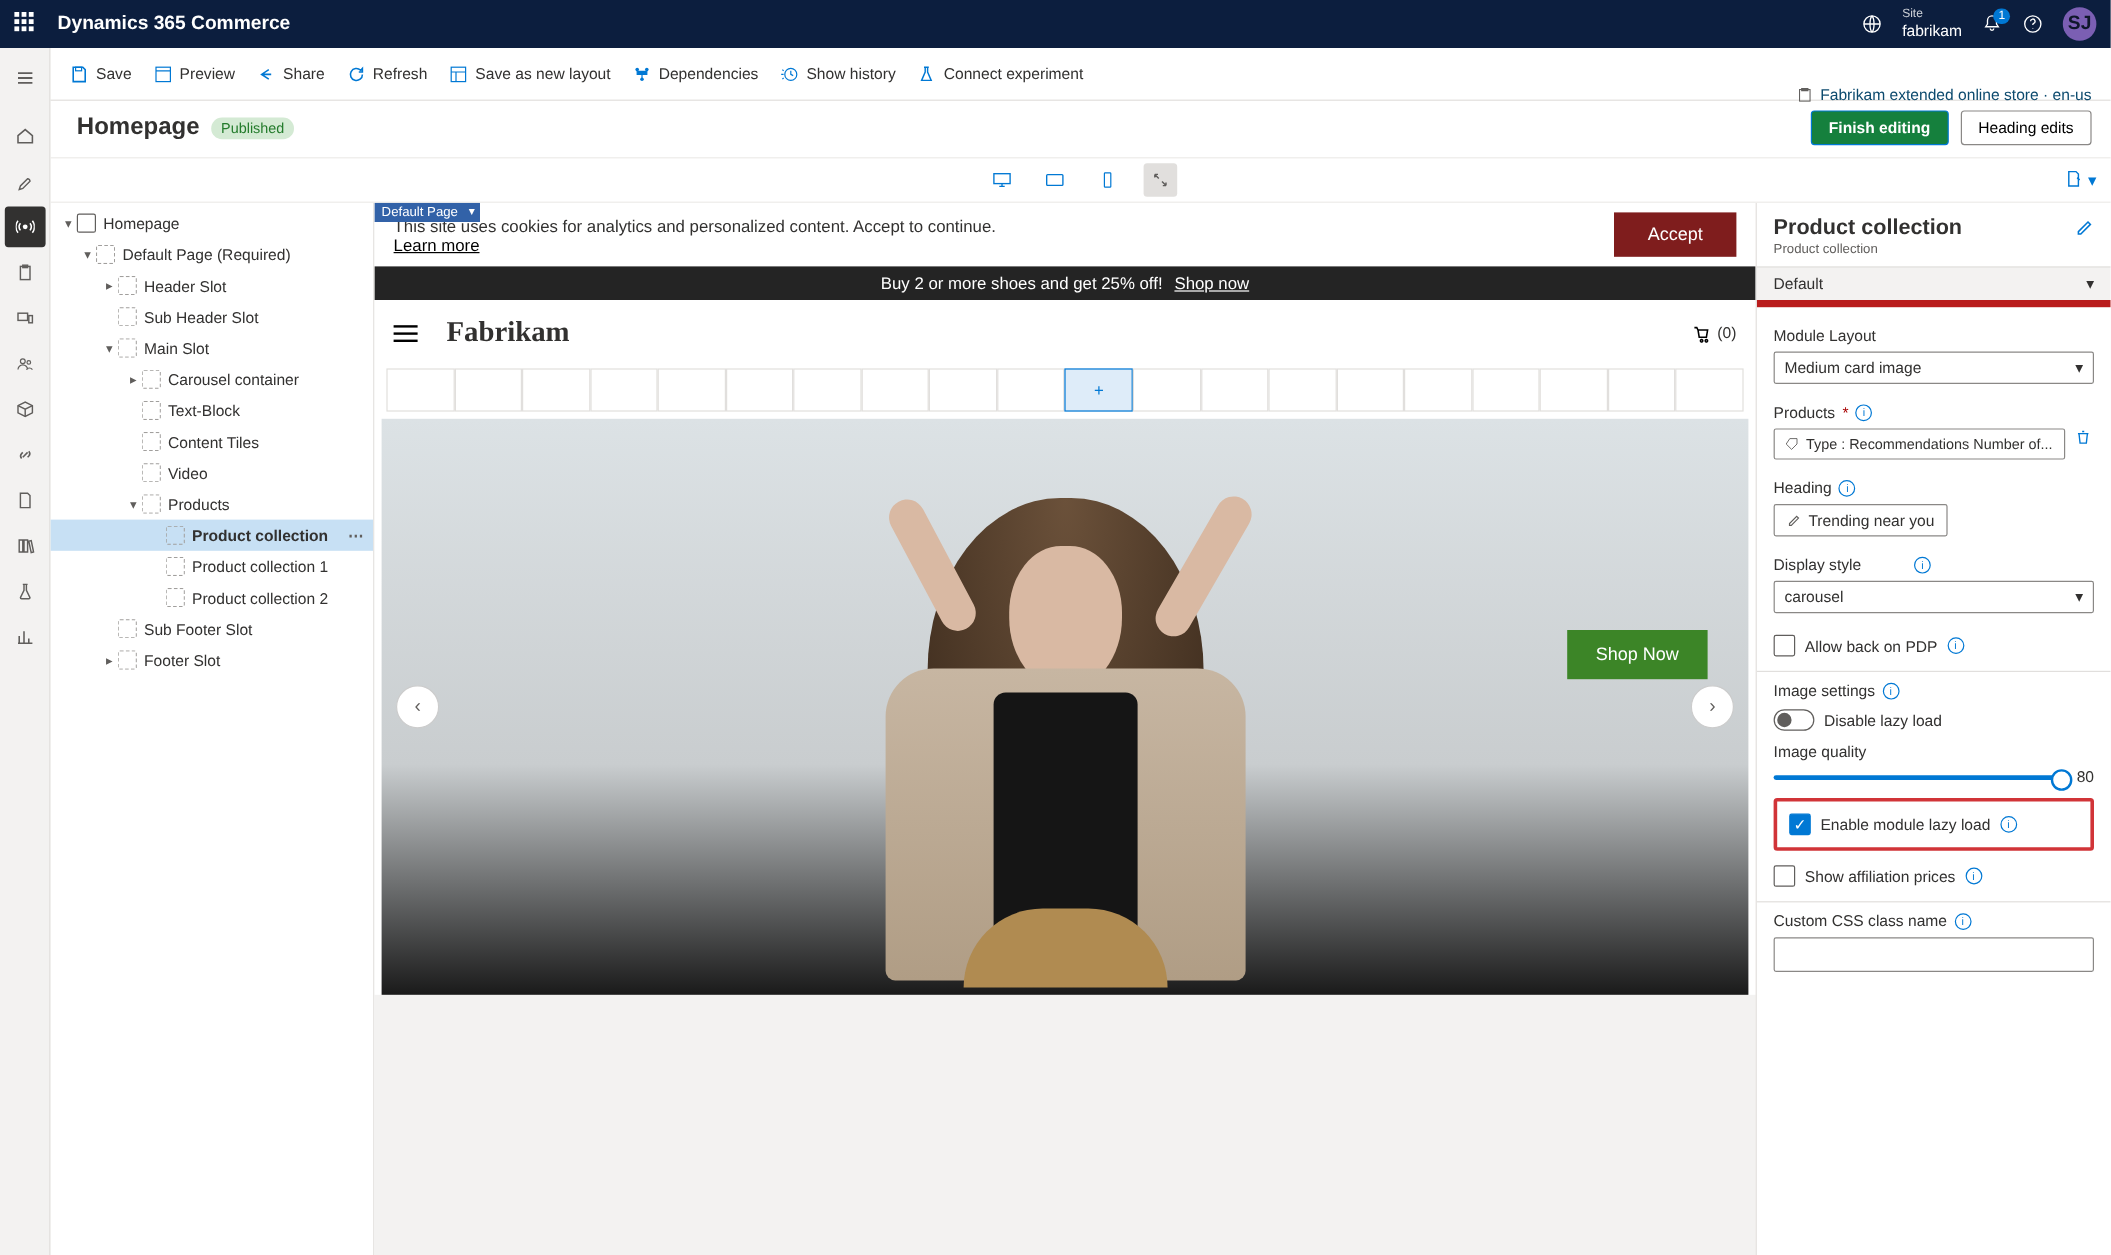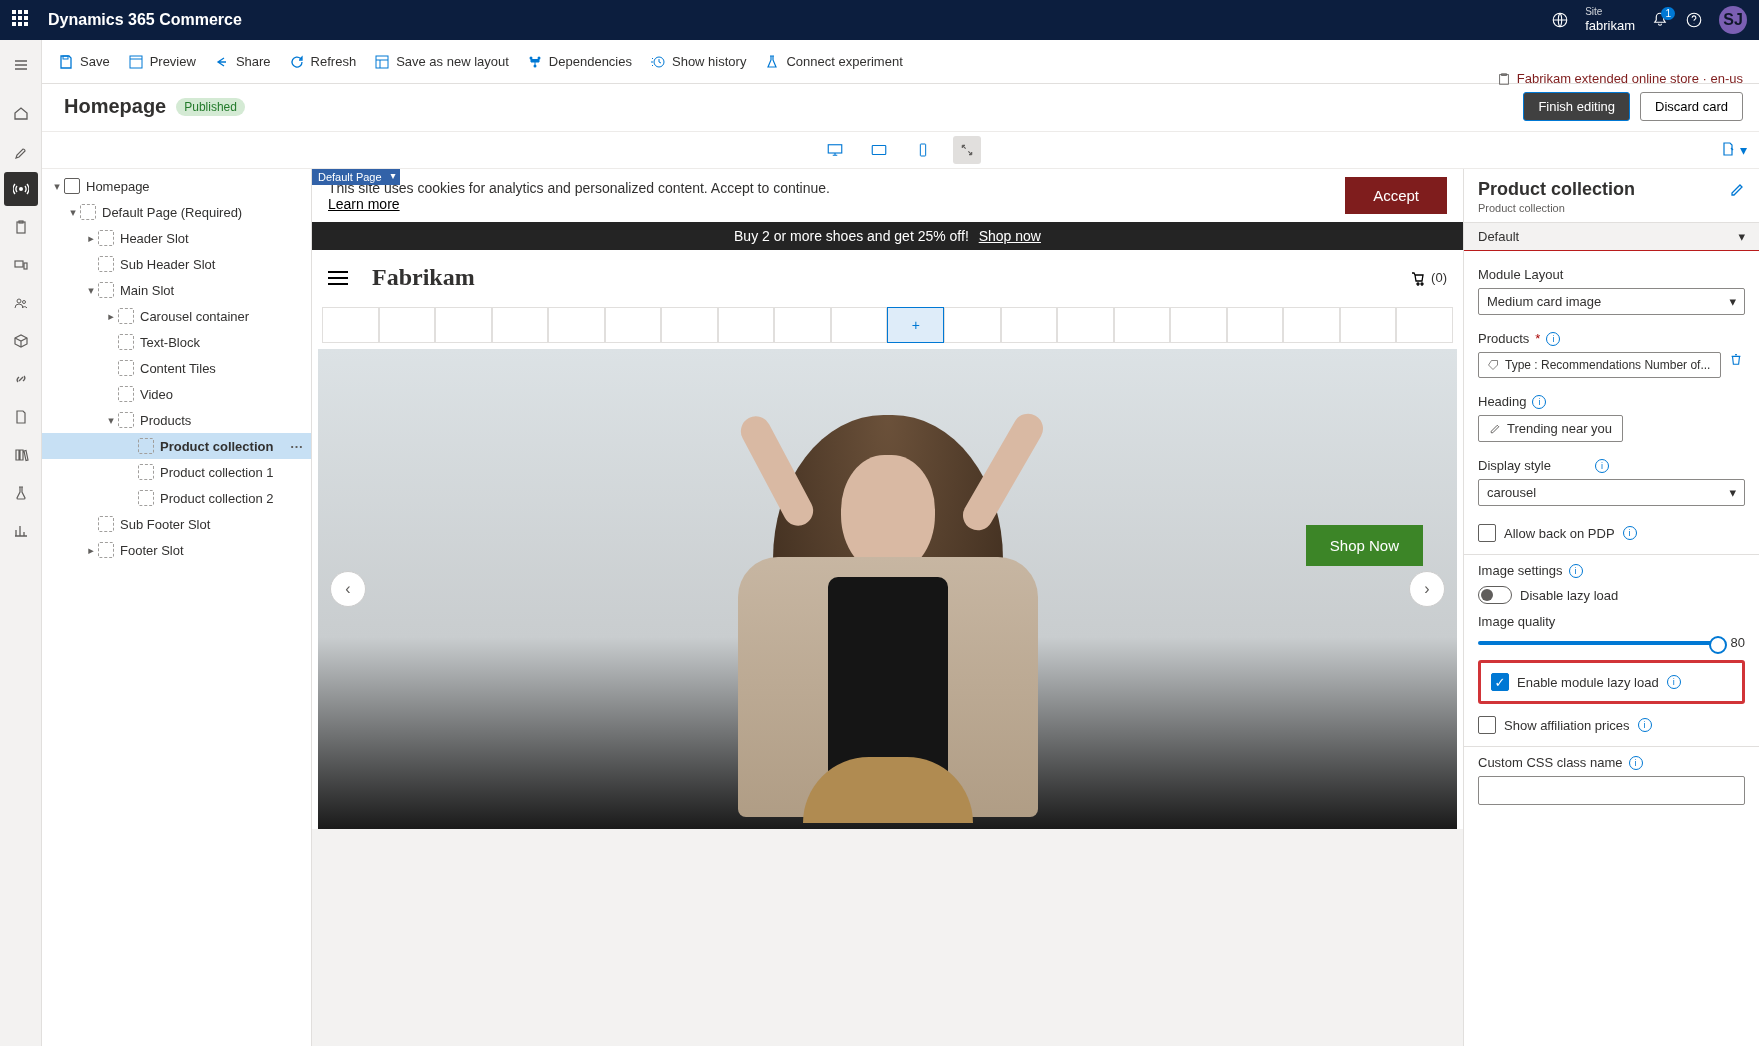--- a/index.html
+++ b/index.html
@@ -25,28 +25,28 @@
 .rail-icon { width: 34px; height: 34px; display: flex; align-items: center; justify-content: center; border-radius: 3px; cursor: pointer; color: #605e5c; }
 .rail-icon.active { background: #323130; color: #fff; }
 .rail-sep { height: 6px; }
 
 
 .main { flex: 1; display: flex; flex-direction: column; min-width: 0; }
 .toolbar { height: 44px; border-bottom: 1px solid #e1dfdd; display: flex; align-items: center; padding: 0 16px; gap: 18px; font-size: 13px; }
 .toolbar .tb-item { display: flex; align-items: center; gap: 6px; cursor: pointer; color: #323130; }
 .toolbar .tb-item svg { width: 16px; height: 16px; fill: #0078d4; }
 .toolbar .spacer { flex: 1; }
-.toolbar .env { display: flex; align-items: flex-end; gap: 6px; color: #7f1d1d; margin-top: 33px; }
+.toolbar .env { display: flex; align-items: flex-end; gap: 6px; color: #0c4a6e; margin-top: 33px; }
 
 .page-head { display: flex; align-items: center; padding: 8px 16px 10px 22px; }
 .page-head h1 { font-size: 20px; font-weight: 600; margin-right: 10px; }
 .badge-pub { background: #d4ead4; color: #237b2b; font-size: 12px; padding: 2px 8px; border-radius: 10px; }
 .page-head .spacer { flex: 1; }
 .btn { border: 1px solid #8a8886; background: #fff; padding: 6px 14px; border-radius: 3px; font-size: 13px; cursor: pointer; }
-.btn.primary { background: #404040; border-color: #0078d4; color: #fff; font-weight: 400; }
+.btn.primary { background: #15803d; border-color: #0078d4; color: #fff; font-weight: 700; }
 .btn + .btn { margin-left: 10px; }
 
 .viewport-bar { border-top: 1px solid #edebe9; border-bottom: 1px solid #edebe9; height: 38px; display: flex; align-items: center; justify-content: center; gap: 16px; position: relative; }
 .vp-icon { width: 28px; height: 28px; display: flex; align-items: center; justify-content: center; cursor: pointer; color: #0078d4; border-radius: 3px; }
 .vp-icon.sel { background: #e1dfdd; color: #605e5c; }
 .vp-right { position: absolute; right: 12px; display: flex; align-items: center; gap: 4px; color: #0078d4; }
 
 .workspace { flex: 1; display: flex; min-height: 0; }
 
 
@@ -99,21 +99,21 @@
 .shop-btn { position: absolute; right: 34px; top: 176px; background: #3c8527; color: #fff; border: none; padding: 12px 24px; font-size: 15px; cursor: pointer; }
 .car-nav { position: absolute; top: 50%; transform: translateY(-50%); width: 36px; height: 36px; border-radius: 50%; background: #fff; border: 1px solid #ccc; display: flex; align-items: center; justify-content: center; cursor: pointer; font-size: 16px; color: #605e5c; }
 .car-prev { left: 12px; }
 .car-next { right: 12px; }
 
 
 .props { width: 296px; border-left: 1px solid #e1dfdd; overflow-y: auto; font-size: 13px; padding-bottom: 20px; }
 .props-head { display: flex; align-items: center; padding: 10px 14px 2px; }
 .props-head h3 { font-size: 18px; font-weight: 600; flex: 1; }
 .props-sub { font-size: 11px; color: #605e5c; padding: 0 14px 8px; }
-.props-section { background: #f3f2f1; padding: 6px 14px; font-size: 13px; display: flex; align-items: center; border-top: 1px solid #e1dfdd; border-bottom: 1px solid #b91c1c; }
+.props-section { background: #f3f2f1; padding: 6px 14px; font-size: 13px; display: flex; align-items: center; border-top: 1px solid #e1dfdd; border-bottom: 6px solid #b91c1c; }
 .props-section .spacer { flex: 1; }
 .props-body { padding: 8px 14px; }
 .prop-label { font-size: 13px; color: #323130; display: flex; align-items: center; gap: 6px; margin-top: 8px; }
 .prop-label .req { color: #a80000; }
 .info { width: 14px; height: 14px; border: 1px solid #0078d4; border-radius: 50%; display: inline-flex; align-items: center; justify-content: center; font-size: 9px; color: #0078d4; }
 .dropdown { width: 100%; border: 1px solid #8a8886; border-radius: 2px; padding: 5px 8px; margin-top: 6px; background: #fff; display: flex; align-items: center; cursor: pointer; }
 .dropdown .spacer { flex: 1; }
 .chip-row { display: flex; gap: 6px; margin-top: 6px; justify-content: flex-end; }
 .chip { flex: 1; border: 1px solid #8a8886; border-radius: 2px; padding: 5px 8px; display: flex; align-items: center; gap: 6px; font-size: 12px; overflow: hidden; white-space: nowrap; }
 .chip-del { color: #0078d4; cursor: pointer; width: 18px; text-align: center; }
@@ -320,21 +320,21 @@
           </svg>
           <span>Fabrikam extended online store · en-us</span>
         </div>
     </div>
 
     <div class="page-head">
       <h1>Homepage</h1>
       <span class="badge-pub">Published</span>
       <div class="spacer"></div>
       <button class="btn primary">Finish editing</button>
-      <button class="btn">Discard card</button>
+      <button class="btn">Heading edits</button>
     </div>
 
     <div class="viewport-bar">
       <div class="vp-icon">
           <svg width="18" height="18" viewBox="0 0 24 24">
             <rect x="3" y="5" width="18" height="11" fill="none" stroke="currentColor" stroke-width="1.5"></rect>
             <path d="M9 19h6M12 16v3" stroke="currentColor" stroke-width="1.5"></path>
           </svg>
         </div>
       <div class="vp-icon">

